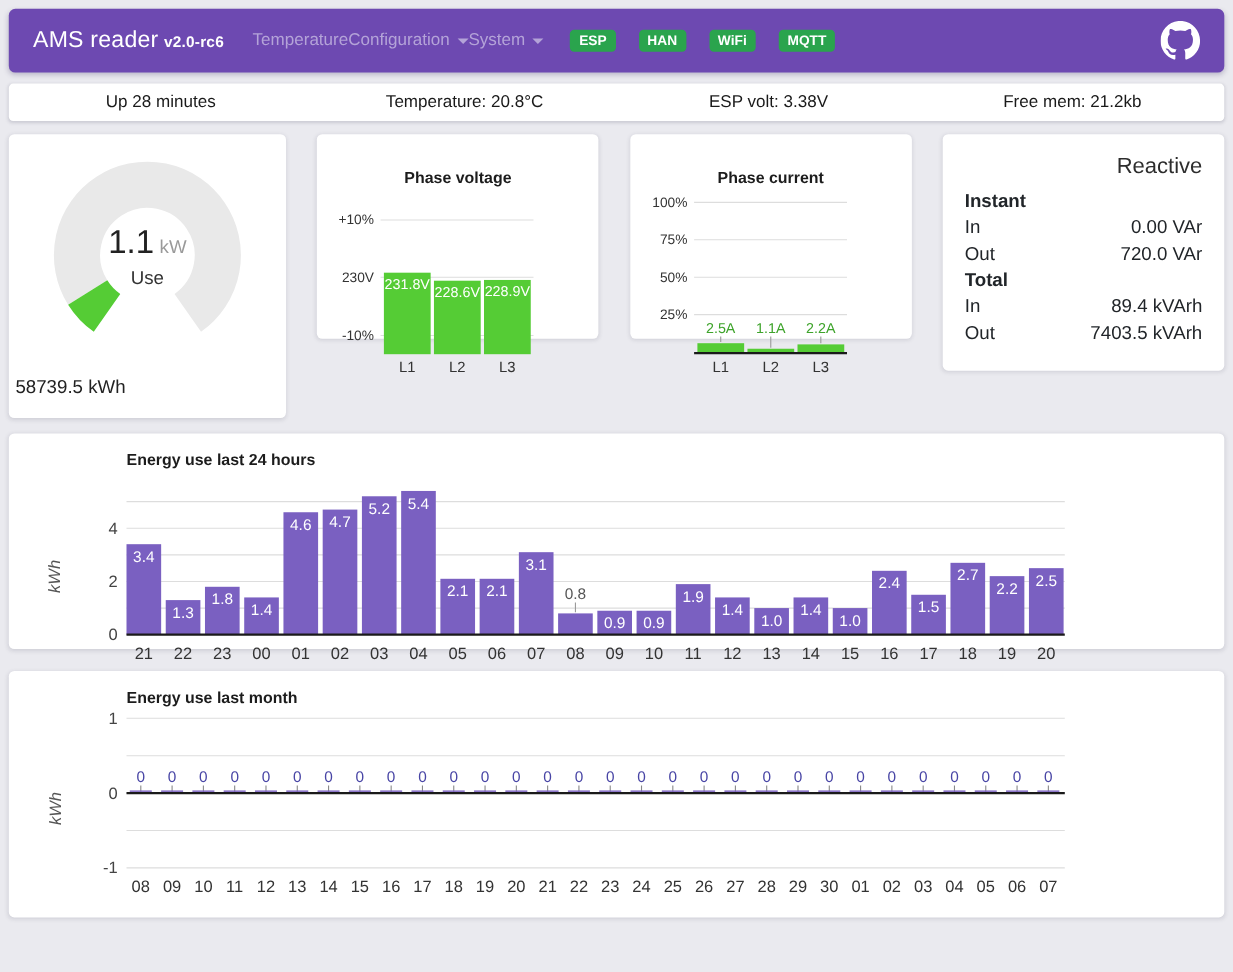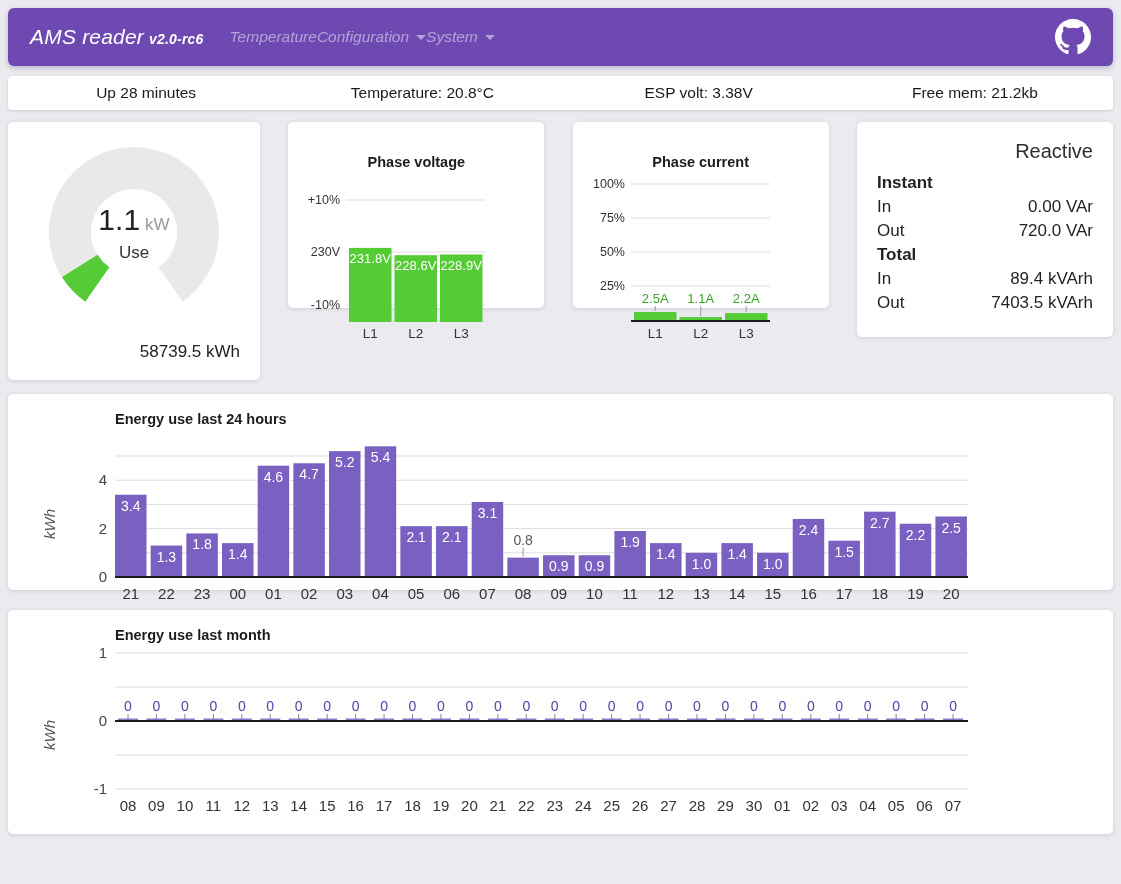--- a/index.html
+++ b/index.html
@@ -8,21 +8,20 @@
     font-family: "Liberation Sans", "DejaVu Sans", sans-serif;
     background: var(--page_bg, #eaeaef);
     color: var(--text_dark, #212529);
   }
   
   .app-header {
     margin: 8px; height: 58px; border-radius: 6px;
     background: var(--header_bg, #6d49b1);
     display: flex; align-items: center; padding: 0 22px;
     box-shadow: 0 2px 5px rgba(50,40,90,.25);
-    font-style: italic;
   }
   .brand { color: #fff; font-size: 21px; letter-spacing: .2px; white-space: nowrap; }
   .brand .version { font-size: 14px; font-weight: bold; margin-left: 5px; }
   .main-nav { display: flex; align-items: center; margin-left: 26px; }
   .nav-item {
     color: var(--nav_text, #b4a3d8); font-size: 15.5px; cursor: pointer;
     display: flex; align-items: center; gap: 7px; white-space: nowrap;
   }
   .caret {
     width: 0; height: 0; display: inline-block;
@@ -47,21 +46,21 @@
   
   .cards-row { margin: 12px 8px 0 8px; display: flex; justify-content: space-between; align-items: flex-start; }
   .card {
     background: var(--card_bg,#fff); border-radius: 5px;
     box-shadow: 0 1px 4px rgba(60,60,90,.16);
   }
   .card-gauge { width: 252px; height: 258px; display: flex; flex-direction: column; padding: 6px; }
   .card-voltage, .card-current { width: 256px; height: 186px; padding: 6px 6px; }
   .card-reactive { width: 256px; height: 215px; padding: 12px 20px; }
   .chart-title { font-size: 14.5px; font-weight: bold; text-align: center; margin-top: 26px; color: #1c1c1c; }
-  .gauge-total { margin-top: auto; text-align: right; font-size: 17px; color: #222; padding: 0 14px 12px 0; }
+  .gauge-total { margin-top: auto; font-size: 17px; color: #222; padding: 0 14px 12px 0; }
   .reactive-title { font-size: 20px; text-align: right; color: #2d2d2d; margin: 6px 0 8px 0; }
   .r-row { display: flex; justify-content: space-between; font-size: 17px; line-height: 24px; color: #212529; }
   .r-head { font-weight: bold; font-size: 17px; line-height: 24px; color: #212529; }
   
   .wide-card { margin: 14px 8px 0 8px; background: var(--card_bg,#fff); border-radius: 5px; box-shadow: 0 1px 4px rgba(60,60,90,.16); }
   .card-day { height: 196px; }
   .card-month { height: 224px; margin-top: 20px; }
   .wide-title { font-size: 14.5px; font-weight: bold; color: #1c1c1c; padding: 17px 0 0 107px; }
   svg text { font-family: "Liberation Sans", "DejaVu Sans", sans-serif; }
 </style>
@@ -78,20 +77,26 @@
       </a>
       <a class="nav-item">
         <span>Configuration</span>
         <span class="caret"></span>
       </a>
       <a class="nav-item">
         <span>System</span>
         <span class="caret"></span>
       </a>
     </nav>
+  <div class="badges">
+      <span class="badge">ESP</span>
+      <span class="badge">HAN</span>
+      <span class="badge">WiFi</span>
+      <span class="badge">MQTT</span>
+    </div>
   <div class="header-spacer"></div>
   <a class="github-link">
     <svg width="36" height="36" viewBox="0 0 16 16">
       <path fill="#ffffff" d="M8 0C3.58 0 0 3.58 0 8c0 3.54 2.29 6.53 5.47 7.59.4.07.55-.17.55-.38 0-.19-.01-.82-.01-1.49-2.01.37-2.53-.49-2.69-.94-.09-.23-.48-.94-.82-1.13-.28-.15-.68-.52-.01-.53.63-.01 1.08.58 1.23.82.72 1.21 1.87.87 2.33.66.07-.52.28-.87.51-1.07-1.78-.2-3.64-.89-3.64-3.95 0-.87.31-1.59.82-2.15-.08-.2-.36-1.02.08-2.12 0 0 .67-.21 2.2.82.64-.18 1.32-.27 2-.27s1.36.09 2 .27c1.53-1.04 2.2-.82 2.2-.82.44 1.1.16 1.92.08 2.12.51.56.82 1.27.82 2.15 0 3.07-1.87 3.75-3.65 3.95.29.25.54.73.54 1.48 0 1.07-.01 1.93-.01 2.2 0 .21.15.46.55.38A8.01 8.01 0 0 0 16 8c0-4.42-3.58-8-8-8z"></path>
     </svg>
   </a>
 </header>
 
 <div class="status-bar">
     <div class="status-item">Up 28 minutes</div>

